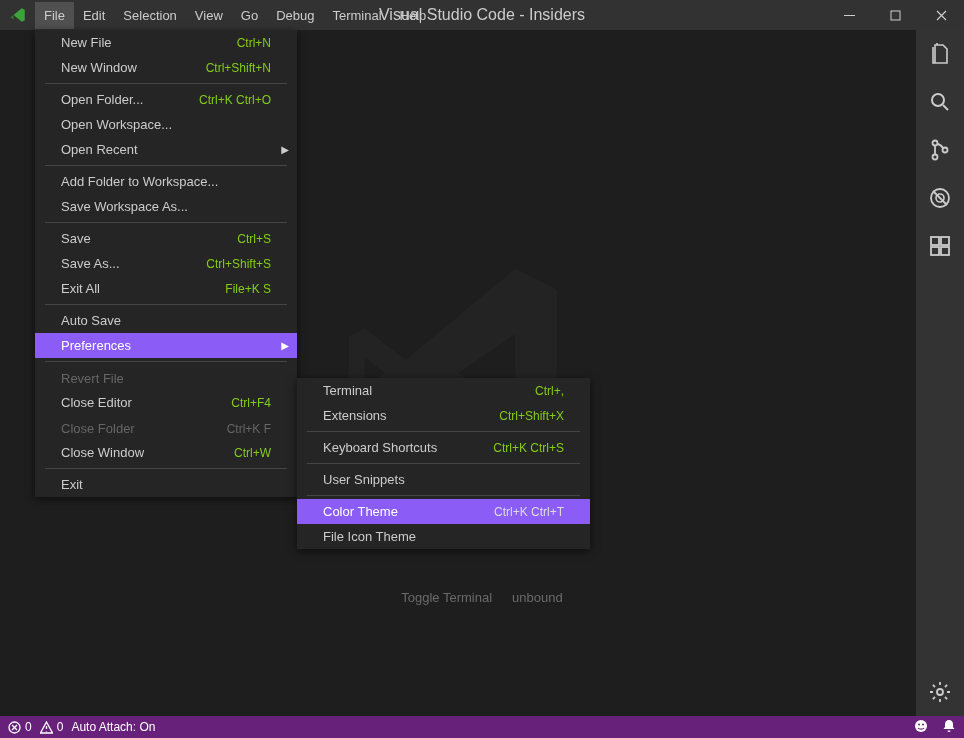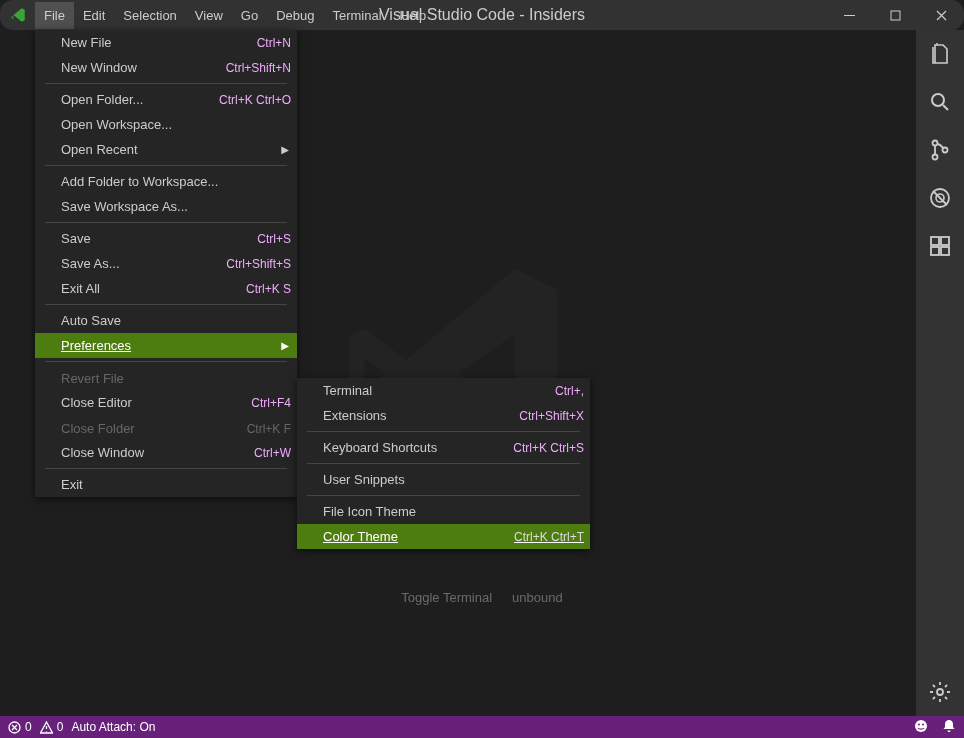--- a/index.html
+++ b/index.html
@@ -1,19 +1,19 @@
 <!DOCTYPE html>
 <html><head>
 <meta charset="utf-8">
 <style>
 * { margin: 0; padding: 0; box-sizing: border-box; font-family: "Segoe UI", Arial, sans-serif; }
 body { width: 964px; height: 738px; background: #1e1e1e; overflow: hidden; position: relative; color: #ccc; font-size: 13px; }
 
 
-.titlebar { height: 30px; background: #323233; display: flex; align-items: center; position: relative; border-radius: 13px; }
+.titlebar { height: 30px; background: #323233; display: flex; align-items: center; position: relative; }
 .titlebar-logo { width: 35px; display: flex; align-items: center; justify-content: center; }
 .menubar { display: flex; }
 .menu-item { padding: 6px 9px; color: #ccc; cursor: pointer; }
 .menu-item.active { background: #505050; }
 .titlebar-title { position: absolute; left: 50%; transform: translateX(-50%); color: #ccc; font-size: 16px; }
 .window-controls { position: absolute; right: 0; top: 0; display: flex; height: 30px; }
 .window-ctrl { width: 46px; display: flex; align-items: center; justify-content: center; color: #ccc; cursor: pointer; }
 
 
 .main { position: absolute; top: 30px; bottom: 22px; left: 0; right: 48px; background: #1e1e1e; display: flex; align-items: center; justify-content: center; }
@@ -26,25 +26,25 @@
 
 
 .statusbar { position: absolute; bottom: 0; left: 0; right: 0; height: 22px; background: #68217a; display: flex; align-items: center; color: #fff; padding: 0 8px; font-size: 12px; gap: 8px; }
 .statusbar .right { margin-left: auto; display: flex; gap: 14px; align-items: center; }
 .status-item { display: flex; align-items: center; gap: 4px; }
 
 
 .context-menu { position: absolute; background: #252526; box-shadow: 0 2px 8px rgba(0,0,0,0.6); z-index: 100; }
 .menu1 { top: 30px; left: 35px; width: 262px; }
 .menu2 { top: 378px; left: 297px; width: 293px; }
-.cm-row { display: flex; align-items: center; padding: 4px 6px 4px 26px; color: #ccc; cursor: pointer; position: relative; height: 25px; }
+.cm-row { display: flex; align-items: center; padding: 4px 26px 4px 26px; color: #ccc; cursor: pointer; position: relative; height: 25px; }
 .cm-row.disabled { color: #666; align-items: flex-end; }
-.cm-row.highlighted { background: #4d7c0f; color: #fff; text-decoration: underline; }
+.cm-row.highlighted { background: #8b5cf6; color: #fff; }
 .cm-label { flex: 1; }
-.cm-shortcut { color: #f0abfc; font-size: 12px; }
+.cm-shortcut { color: #84cc16; font-size: 12px; }
 .cm-row.highlighted .cm-shortcut { color: #ddd; }
 .cm-row.disabled .cm-shortcut { color: #666; }
 .cm-sep { height: 1px; background: #454545; margin: 3px 10px; }
 .submenu-arrow { position: absolute; right: 8px; font-size: 10px; }
 
 .bg-hints { position: absolute; left: 50%; top: 590px; transform: translateX(-50%); display: flex; gap: 20px; color: #6a6a6a; font-size: 13px; z-index: 1; }
 </style>
 </head>
 <body>
 
@@ -204,21 +204,21 @@
     <div class="cm-row">
       <span class="cm-label">Save</span>
       <span class="cm-shortcut">Ctrl+S</span>
     </div>
     <div class="cm-row">
       <span class="cm-label">Save As...</span>
       <span class="cm-shortcut">Ctrl+Shift+S</span>
     </div>
     <div class="cm-row">
       <span class="cm-label">Exit All</span>
-      <span class="cm-shortcut">Ctrl+K S</span>
+      <span class="cm-shortcut">File+K S</span>
     </div>
     <div class="cm-sep"></div>
     <div class="cm-row">
       <span class="cm-label">Auto Save</span>
     </div>
     <div class="cm-row highlighted">
       <span class="cm-label">Preferences</span>
       <span class="submenu-arrow">▶</span>
     </div>
     <div class="cm-sep"></div>
@@ -255,20 +255,20 @@
     <div class="cm-sep"></div>
     <div class="cm-row">
       <span class="cm-label">Keyboard Shortcuts</span>
       <span class="cm-shortcut">Ctrl+K Ctrl+S</span>
     </div>
     <div class="cm-sep"></div>
     <div class="cm-row">
       <span class="cm-label">User Snippets</span>
     </div>
     <div class="cm-sep"></div>
-    <div class="cm-row">
-      <span class="cm-label">File Icon Theme</span>
-    </div>
     <div class="cm-row highlighted">
       <span class="cm-label">Color Theme</span>
       <span class="cm-shortcut">Ctrl+K Ctrl+T</span>
     </div>
+    <div class="cm-row">
+      <span class="cm-label">File Icon Theme</span>
+    </div>
   </div>
 
 </body></html>

